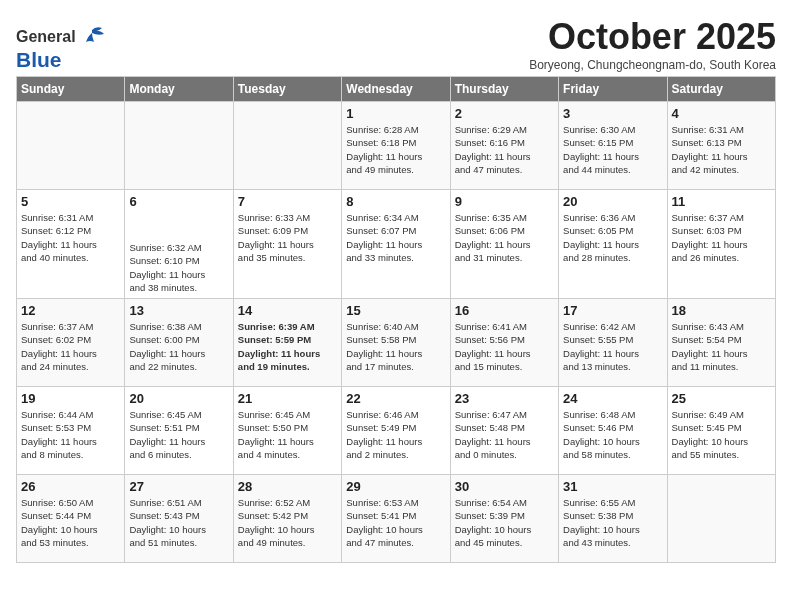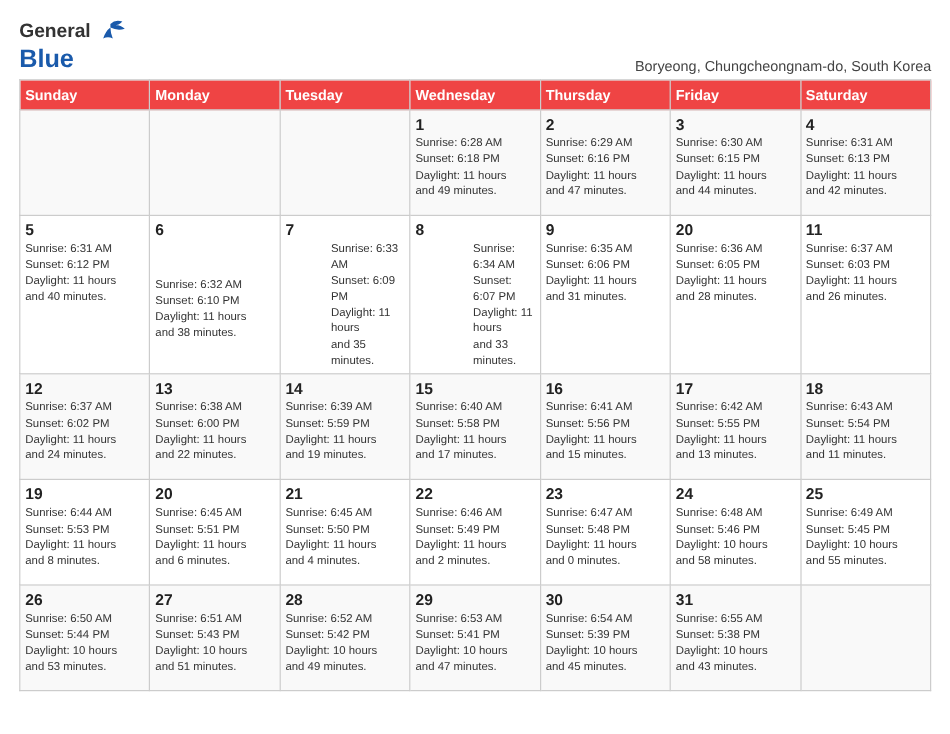--- a/index.html
+++ b/index.html
@@ -27,21 +27,21 @@
     .subtitle {
       font-size: 12px;
       color: #444;
     }
     table {
       width: 100%;
       border-collapse: collapse;
       table-layout: fixed;
     }
     thead tr th {
-      background-color: #ef4444;
+      background-color: #737373;
       color: #fff;
       font-size: 12px;
       font-weight: bold;
       padding: 5px 4px;
       text-align: left;
       border: 1px solid #ccc;
     }
     tbody tr td {
       border: 1px solid #ccc;
       vertical-align: top;
@@ -93,20 +93,21 @@
           <path d="M14 4 Q18 0 24 2 Q20 6 16 5 Q22 4 26 8 Q20 10 14 7" fill="#1a5aab"></path>
           <path d="M14 7 Q10 10 8 16 Q12 14 16 16 Q14 11 14 7" fill="#1a5aab"></path>
         </svg>
       </div>
       <div>
         <span class="logo-blue-text">Blue</span>
       </div>
     </div>
   </div>
   <div class="title-area">
+    <div class="main-title">October 2025</div>
     <div class="subtitle">Boryeong, Chungcheongnam-do, South Korea</div>
   </div>
 </div>
 
 <table>
   <thead>
     <tr>
     <th>Sunday</th>
         <th>Monday</th>
         <th>Tuesday</th>
@@ -160,28 +161,28 @@
         </td>
         <td>
           <div class="day-num">6</div>
           <div class="day-info" style="white-space: pre-line; margin-top: 32px;">Sunrise: 6:32 AM
 Sunset: 6:10 PM
 Daylight: 11 hours
 and 38 minutes.</div>
         </td>
         <td>
           <div class="day-num">7</div>
-          <div class="day-info" style="white-space: pre-line; margin-left: 38px;">Sunrise: 6:33 AM
+          <div class="day-info" style="white-space: pre-line;">Sunrise: 6:33 AM
 Sunset: 6:09 PM
 Daylight: 11 hours
 and 35 minutes.</div>
         </td>
         <td>
           <div class="day-num">8</div>
-          <div class="day-info" style="white-space: pre-line; margin-left: 48px;">Sunrise: 6:34 AM
+          <div class="day-info" style="white-space: pre-line;">Sunrise: 6:34 AM
 Sunset: 6:07 PM
 Daylight: 11 hours
 and 33 minutes.</div>
         </td>
         <td>
           <div class="day-num">9</div>
           <div class="day-info" style="white-space: pre-line;">Sunrise: 6:35 AM
 Sunset: 6:06 PM
 Daylight: 11 hours
 and 31 minutes.</div>
@@ -211,21 +212,21 @@
         </td>
         <td>
           <div class="day-num">13</div>
           <div class="day-info" style="white-space: pre-line;">Sunrise: 6:38 AM
 Sunset: 6:00 PM
 Daylight: 11 hours
 and 22 minutes.</div>
         </td>
         <td>
           <div class="day-num">14</div>
-          <div class="day-info" style="white-space: pre-line;">Sunrise: 6:39 AM
+          <div class="day-info" style="white-space: pre-line; font-weight: bold;">Sunrise: 6:39 AM
 Sunset: 5:59 PM
 Daylight: 11 hours
 and 19 minutes.</div>
         </td>
         <td>
           <div class="day-num">15</div>
           <div class="day-info" style="white-space: pre-line;">Sunrise: 6:40 AM
 Sunset: 5:58 PM
 Daylight: 11 hours
 and 17 minutes.</div>

